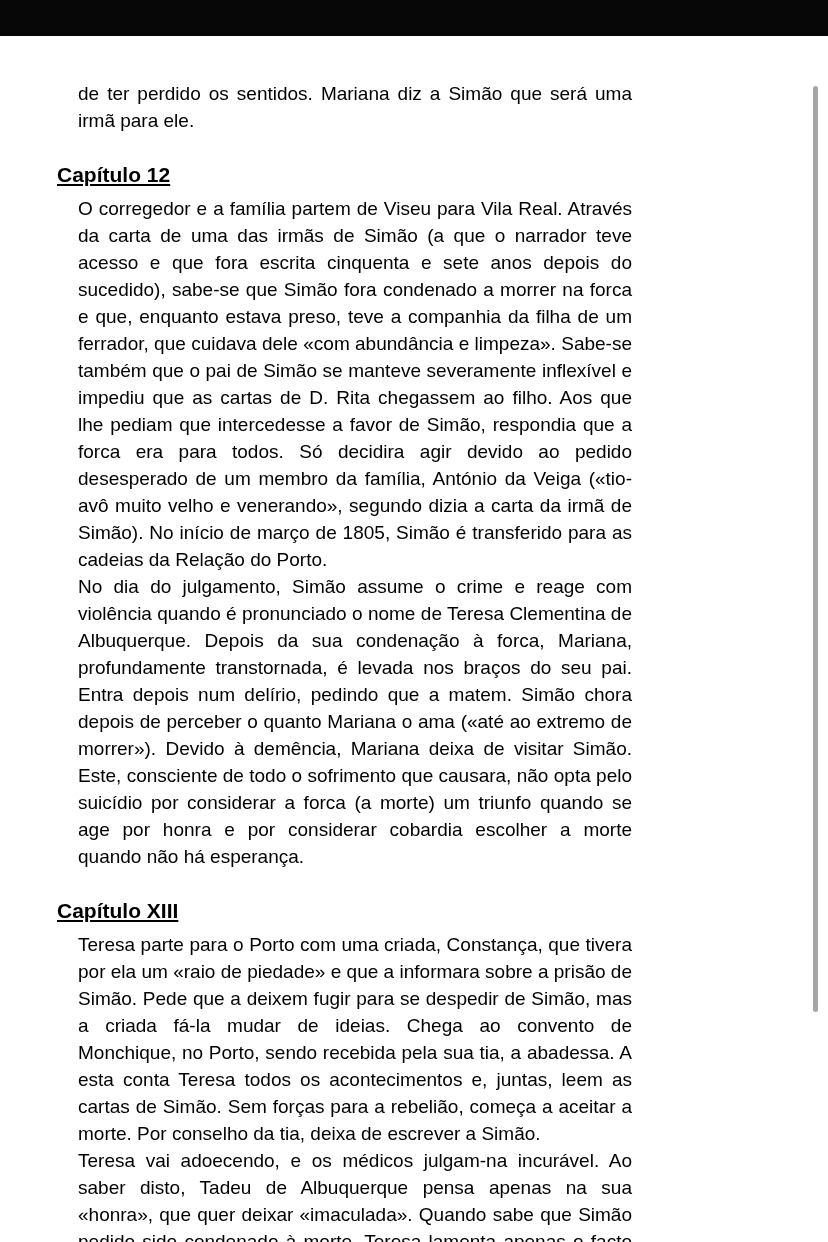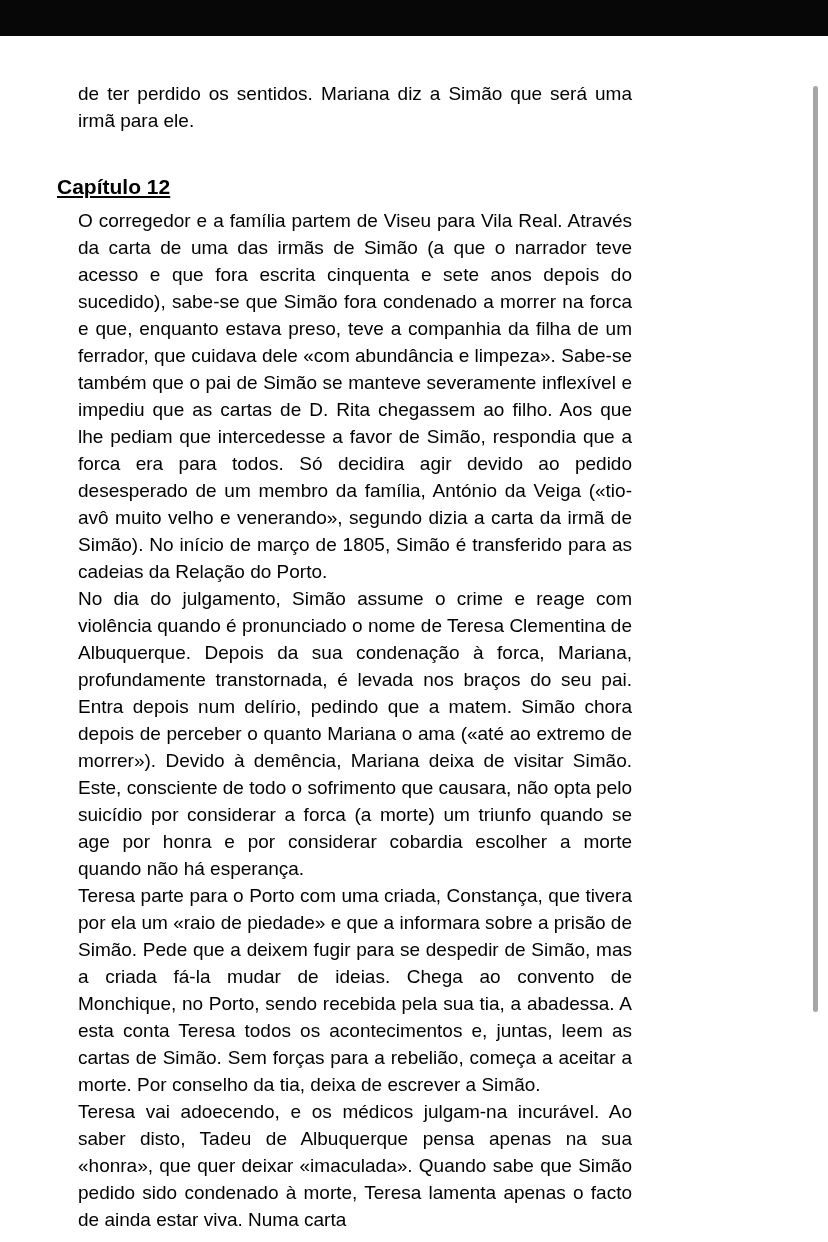--- a/index.html
+++ b/index.html
@@ -24,21 +24,21 @@
     width: 684px;
   }
   .content { padding-top: 44px; }
   .body-text {
     margin: 0 52px 0 78px;
     font-size: 19px;
     line-height: 27px;
     text-align: justify;
   }
   .heading {
-    margin: 40px 52px 7px 57px;
+    margin: 28px 52px 7px 57px;
     font-size: 21px;
     line-height: 26px;
     font-weight: bold;
     text-decoration: underline;
   }
   .scrollbar-thumb {
     position: absolute;
     right: 10px;
     top: 86px;
     width: 5px;
@@ -56,20 +56,21 @@
   <div class="content">
 
     <p class="body-text">de ter perdido os sentidos. Mariana diz a Simão que será uma irmã para ele.</p>
 
     <h2 class="heading">Capítulo 12</h2>
 
     <p class="body-text">O corregedor e a família partem de Viseu para Vila Real. Através da carta de uma das irmãs de Simão (a que o narrador teve acesso e que fora escrita cinquenta e sete anos depois do sucedido), sabe-se que Simão fora condenado a morrer na forca e que, enquanto estava preso, teve a companhia da filha de um ferrador, que cuidava dele «com abundância e limpeza». Sabe-se também que o pai de Simão se manteve severamente inflexível e impediu que as cartas de D. Rita chegassem ao filho. Aos que lhe pediam que intercedesse a favor de Simão, respondia que a forca era para todos. Só decidira agir devido ao pedido desesperado de um membro da família, António da Veiga («tio-avô muito velho e venerando», segundo dizia a carta da irmã de Simão). No início de março de 1805, Simão é transferido para as cadeias da Relação do Porto.</p>
 
     <p class="body-text">No dia do julgamento, Simão assume o crime e reage com violência quando é pronunciado o nome de Teresa Clementina de Albuquerque. Depois da sua condenação à forca, Mariana, profundamente transtornada, é levada nos braços do seu pai. Entra depois num delírio, pedindo que a matem. Simão chora depois de perceber o quanto Mariana o ama («até ao extremo de morrer»). Devido à demência, Mariana deixa de visitar Simão. Este, consciente de todo o sofrimento que causara, não opta pelo suicídio por considerar a forca (a morte) um triunfo quando se age por honra e por considerar cobardia escolher a morte quando não há esperança.</p>
 
+    <h2 class="heading">Capítulo XIII</h2>
 
     <p class="body-text">Teresa parte para o Porto com uma criada, Constança, que tivera por ela um «raio de piedade» e que a informara sobre a prisão de Simão. Pede que a deixem fugir para se despedir de Simão, mas a criada fá-la mudar de ideias. Chega ao convento de Monchique, no Porto, sendo recebida pela sua tia, a abadessa. A esta conta Teresa todos os acontecimentos e, juntas, leem as cartas de Simão. Sem forças para a rebelião, começa a aceitar a morte. Por conselho da tia, deixa de escrever a Simão.</p>
 
     <p class="body-text">Teresa vai adoecendo, e os médicos julgam-na incurável. Ao saber disto, Tadeu de Albuquerque pensa apenas na sua «honra», que quer deixar «imaculada». Quando sabe que Simão pedido sido condenado à morte, Teresa lamenta apenas o facto de ainda estar viva. Numa carta</p>
 
   </div>
 </div>
 
 <div class="scrollbar-thumb"></div>
 

